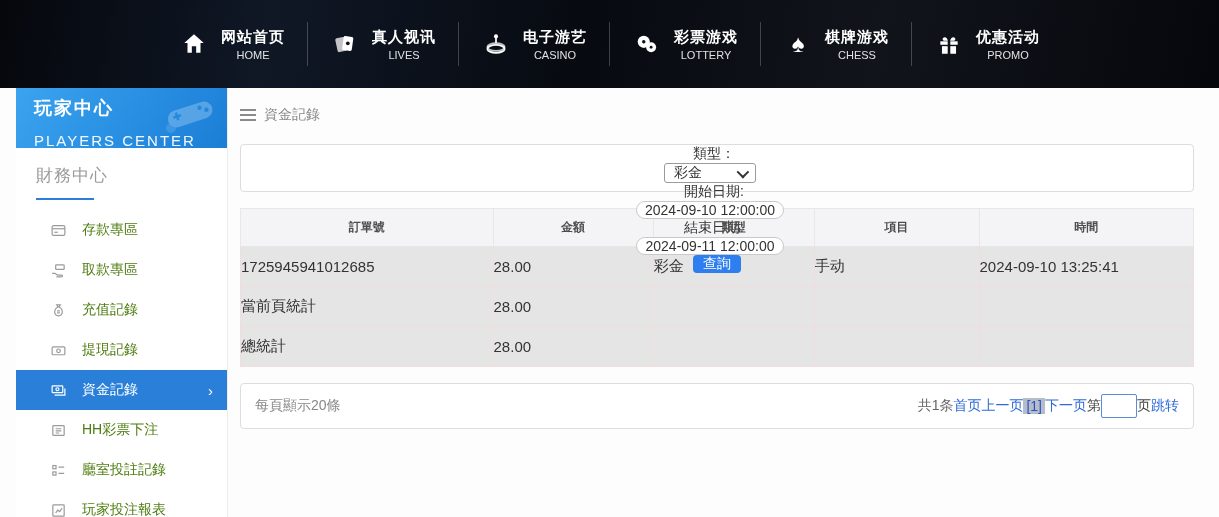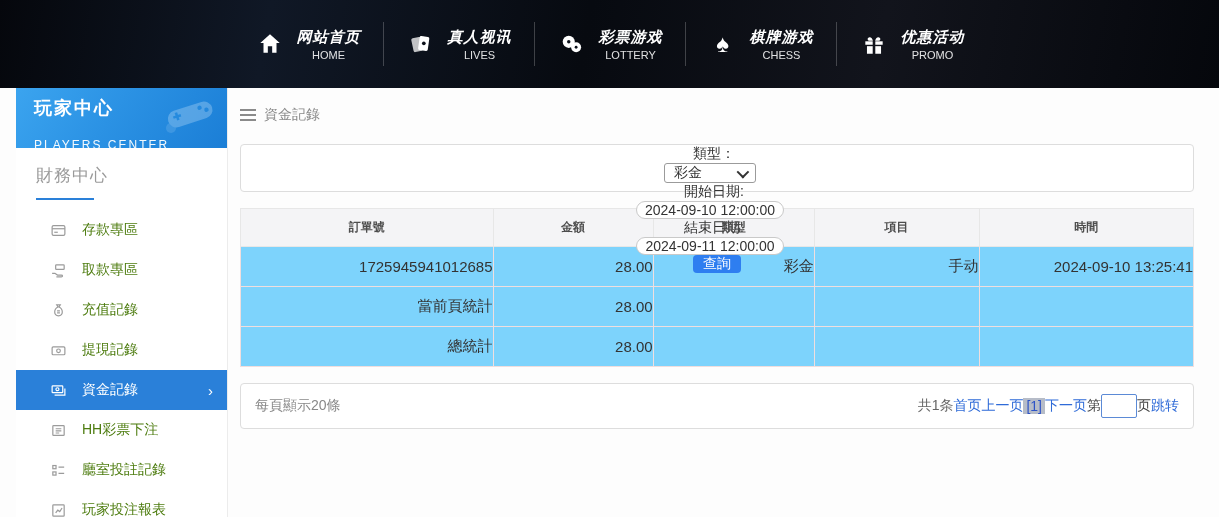--- a/index.html
+++ b/index.html
@@ -10,32 +10,32 @@
   .topnav { height:88px; width:100%;
     background:linear-gradient(100deg,#05070c 0%,#101826 22%,#070a10 48%,#12141c 72%,#05070c 100%);
     display:flex; align-items:center; justify-content:center; }
   .nav-item { display:flex; align-items:center; height:44px; padding:0 22px;
     border-right:1px solid rgba(255,255,255,.22); cursor:pointer; }
   .nav-item:last-child { border-right:none; }
   .nav-icon { width:30px; height:30px; margin-right:12px; display:flex; align-items:center; justify-content:center; }
   .nav-icon svg { width:26px; height:26px; }
   .nav-icon .glyph { color:#fff; font-size:24px; line-height:1; }
   .nav-text { text-align:center; }
-  .nav-zh { color:#fff; font-size:15px; font-weight:bold; letter-spacing:1px;font-style:italic; }
+  .nav-zh { color:#fff; font-size:15px; font-weight:bold; letter-spacing:1px; }
   .nav-en { color:rgba(255,255,255,.88); font-size:11px; margin-top:2px; }
 
   
   .page { display:flex; align-items:flex-start; }
 
   
   .sidebar { width:212px; margin-left:16px; background:#fff; border-right:1px solid #ececec; min-height:429px; }
   .side-head { height:60px; background:linear-gradient(125deg,#3ba4ef 0%,#2b92e4 45%,#1b7ed6 100%);
     color:#fff; padding:8px 0 0 18px; position:relative; overflow:hidden; }
   .side-head-zh { font-size:18px; font-weight:bold; letter-spacing:2px; }
-  .side-head-en { font-size:12px; letter-spacing:2px; margin-top:18px; opacity:.95; }
+  .side-head-en { font-size:15px; letter-spacing:2px; margin-top:12px; opacity:.95; }
   .gamepad { position:absolute; right:8px; top:6px; opacity:.28; }
   .side-section { padding:16px 20px 0; }
   .side-section-title { font-size:17px; color:#9a9a9a; letter-spacing:1px; }
   .side-section-bar { width:58px; height:2px; background:#2a80d9; margin-top:11px; }
   .side-list { margin-top:10px; }
   .side-item { height:40px; display:flex; align-items:center; padding-left:34px; color:#4d7c0f;
     font-size:14px; cursor:pointer; position:relative; }
   .side-item .sicon { width:17px; height:17px; margin-right:15px; color:#9b9b9b; display:flex; }
   .side-item .sicon svg { width:17px; height:17px; }
   .side-item.active { background:#2a80d9; color:#fff; }
@@ -58,21 +58,21 @@
   .date-input { width:148px; height:30px; border:1px solid #c9c9c9; border-radius:9px; font-size:14px;
     color:#333; text-align:center; margin-right:14px; font-family:inherit; }
   .search-btn { width:48px; height:30px; background:#2e7ef0; color:#fff; border:none; border-radius:4px;
     font-size:14px; cursor:pointer; font-family:inherit; }
 
   
   .tablewrap { margin-top:16px; }
   table { width:100%; border-collapse:collapse; table-layout:fixed; }
   thead th { height:38px; background:#f4f4f6; color:#4d4d4d; font-size:12px; font-weight:bold;
     border:1px solid #e7e7e7; }
-  tbody td { height:40px; text-align:right; color:#333; font-size:15px; border:1px solid #f0dede; background:#7dd3fc; }
+  tbody td { height:40px; text-align:left; color:#333; font-size:15px; border:1px solid #f0dede; background:#e5e5e5; }
 
   
   .pager { margin-top:16px; height:46px; display:flex; align-items:center; justify-content:space-between;
     padding:0 14px; font-size:14px; }
   .pager-left { color:#888; }
   .pager-right { display:flex; align-items:center; color:#555; }
   .pager-right > * { }
   .plink { color:#2f6bd8; cursor:pointer; text-decoration:none; }
   .pcur { background:#b6bcc8; color:#2d53c7; padding:0 3px; cursor:pointer; }
   .jump-input { width:36px; height:24px; border:1px solid #5b8ad6; border-radius:2px; background:#fff; }
@@ -102,20 +102,34 @@
           <rect x="10" y="5" width="9" height="13" rx="1.5" transform="rotate(8 14.5 11.5)" fill="#fff"></rect>
           <circle cx="14.6" cy="11.4" r="1.7" fill="#0c111a"></circle>
         </svg>
     </span>
     <span class="nav-text">
         <span class="nav-zh" style="display:block">真人视讯</span>
         <span class="nav-en" style="display:block">LIVES</span>
       </span>
   </div>
 
+  <div class="nav-item">
+    <span class="nav-icon">
+      <svg viewBox="0 0 24 24" fill="none" stroke="#fff" stroke-width="1.6">
+          <ellipse cx="12" cy="16.5" rx="8" ry="3.6"></ellipse>
+          <ellipse cx="12" cy="14.8" rx="8" ry="3.6" opacity=".75"></ellipse>
+          <path d="M12 11 V6.5"></path>
+          <circle cx="12" cy="5" r="1.9" fill="#fff" stroke="none"></circle>
+        </svg>
+    </span>
+    <span class="nav-text">
+        <span class="nav-zh" style="display:block">电子游艺</span>
+        <span class="nav-en" style="display:block">CASINO</span>
+      </span>
+  </div>
 
   <div class="nav-item">
     <span class="nav-icon">
       <svg viewBox="0 0 24 24">
           <circle cx="9" cy="10" r="5.6" fill="#fff"></circle>
           <circle cx="15.8" cy="15" r="4.6" fill="#fff"></circle>
           <circle cx="9" cy="10" r="1.6" fill="#0c111a"></circle>
           <circle cx="15.8" cy="15" r="1.3" fill="#0c111a"></circle>
         </svg>
     </span>

